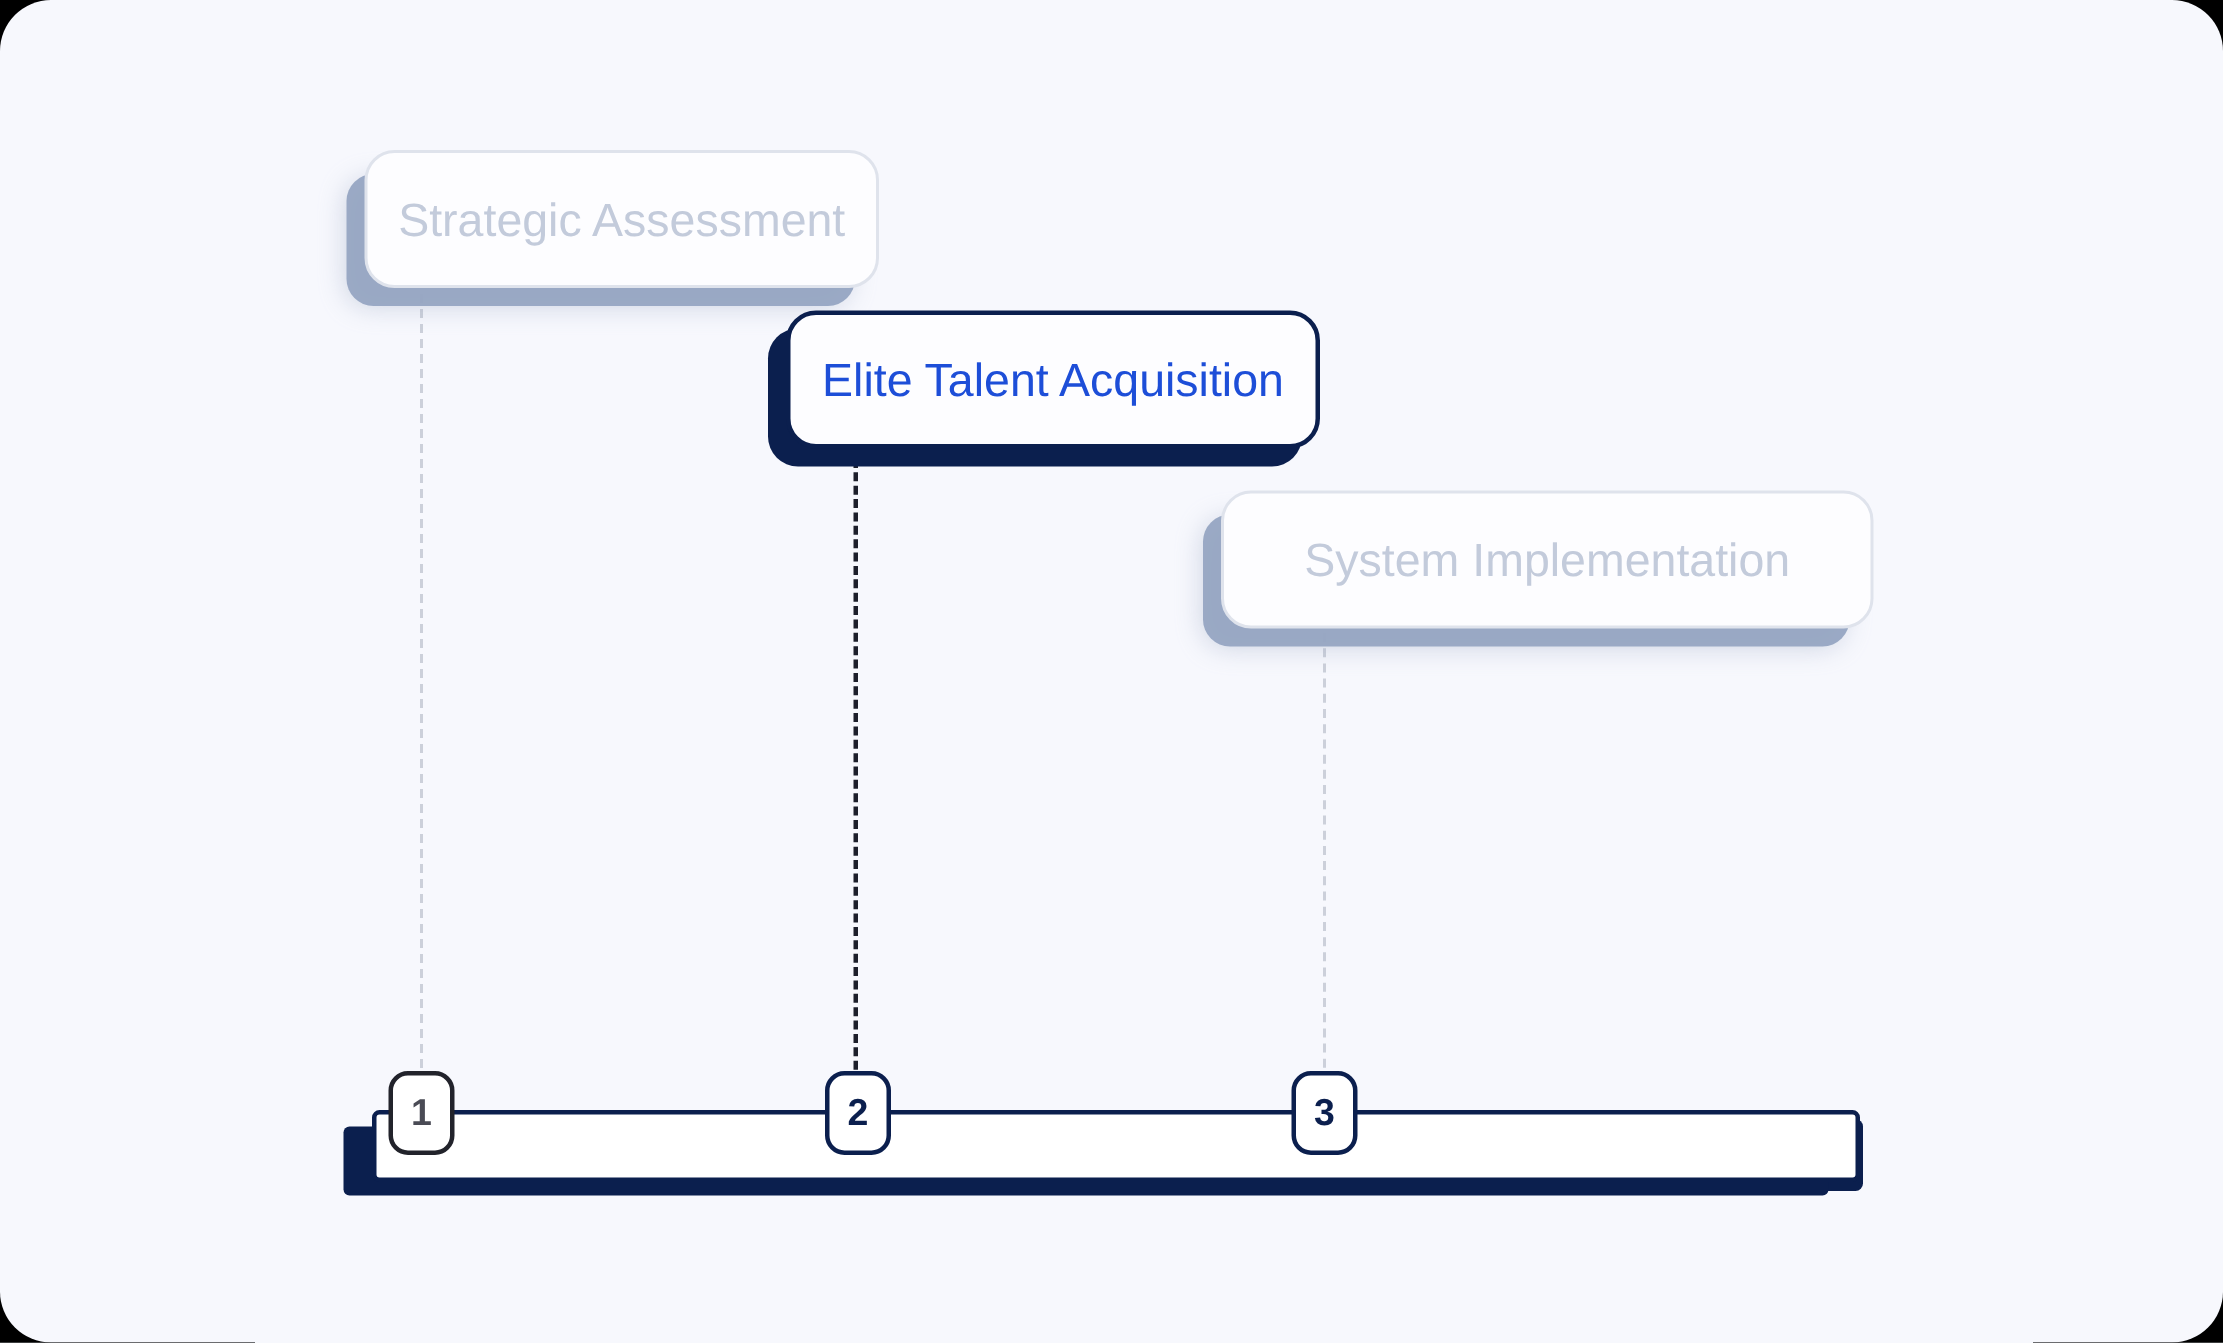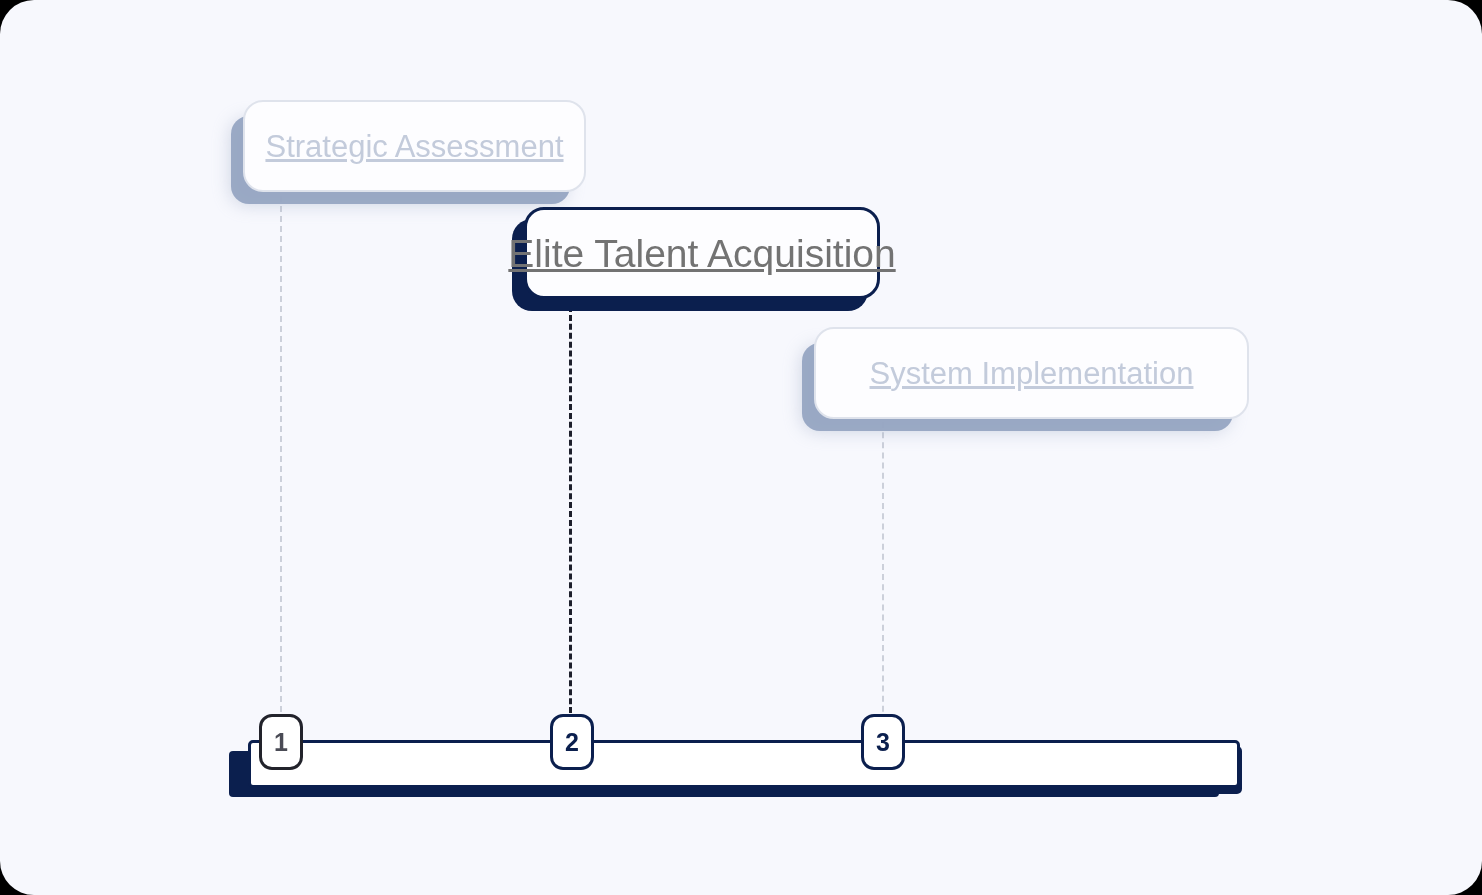--- a/index.html
+++ b/index.html
@@ -41,41 +41,40 @@
     box-sizing: border-box;
     display: flex;
     align-items: center;
     justify-content: center;
     background: #fdfdff;
     border-radius: 20px;
     white-space: nowrap;
   }
   .card-label {
     line-height: 1;
-    text-decoration: underline;
   }
 
   .card.inactive {
     border: 2px solid #dfe3ec;
     box-shadow: -14px 14px 0 -2px rgba(150,165,194,0.95),
                 -16px 16px 18px -4px rgba(150,165,194,0.45);
   }
   .card.inactive .card-label {
     color: #c3cbdb;
     font-size: 31px;
     font-weight: 400;
   }
 
   .card.active {
     border: 3px solid #0b1f4e;
     box-shadow: -12px 12px 0 0 #0b1f4e;
   }
   .card.active .card-label {
-    color: #737373;
-    font-size: 39px;
+    color: #1d4ed8;
+    font-size: 31px;
     font-weight: 400;
   }
 
   
   #timeline-bar {
     position: absolute;
     left: 248px;
     top: 740px;
     width: 992px;
     height: 48px;

